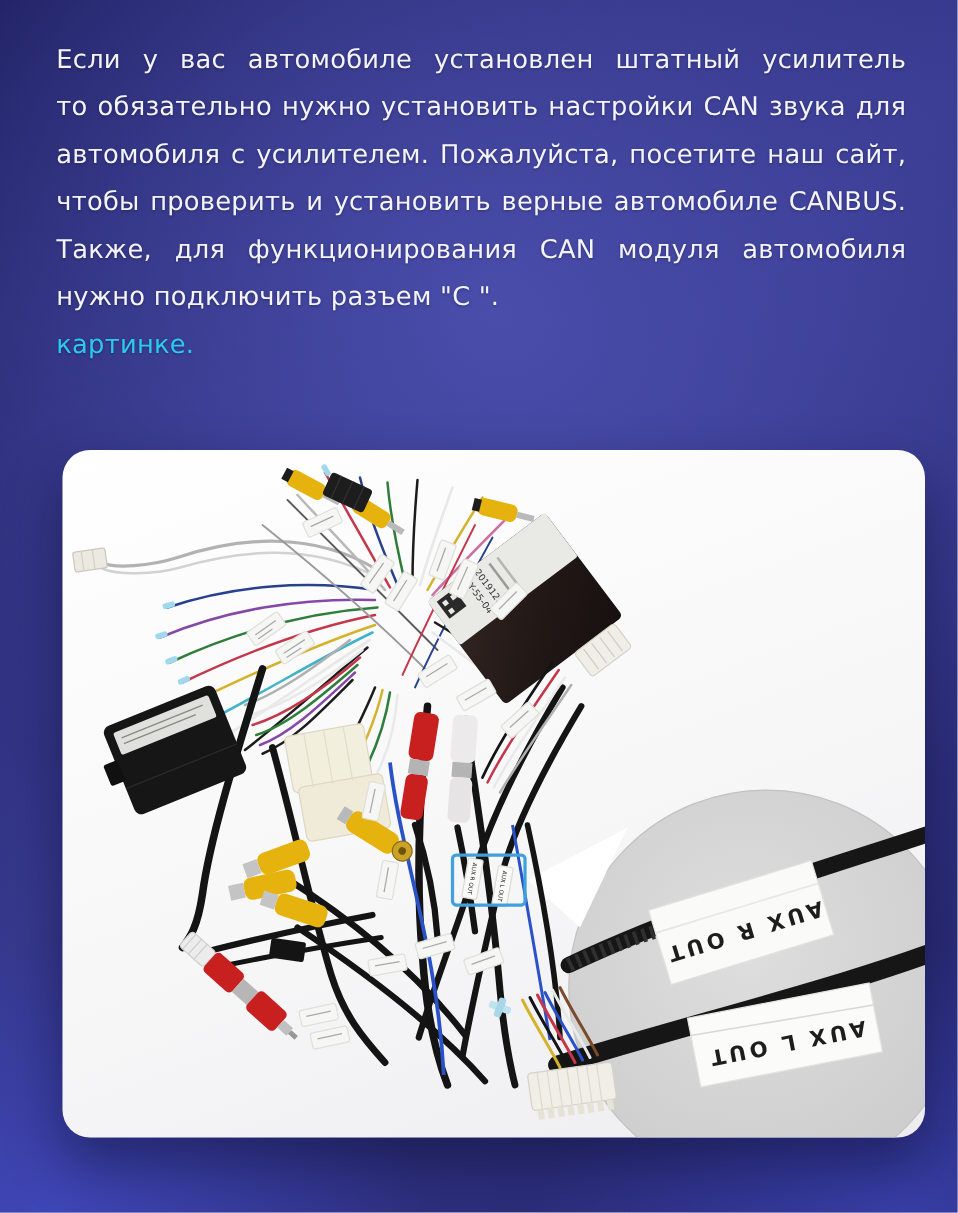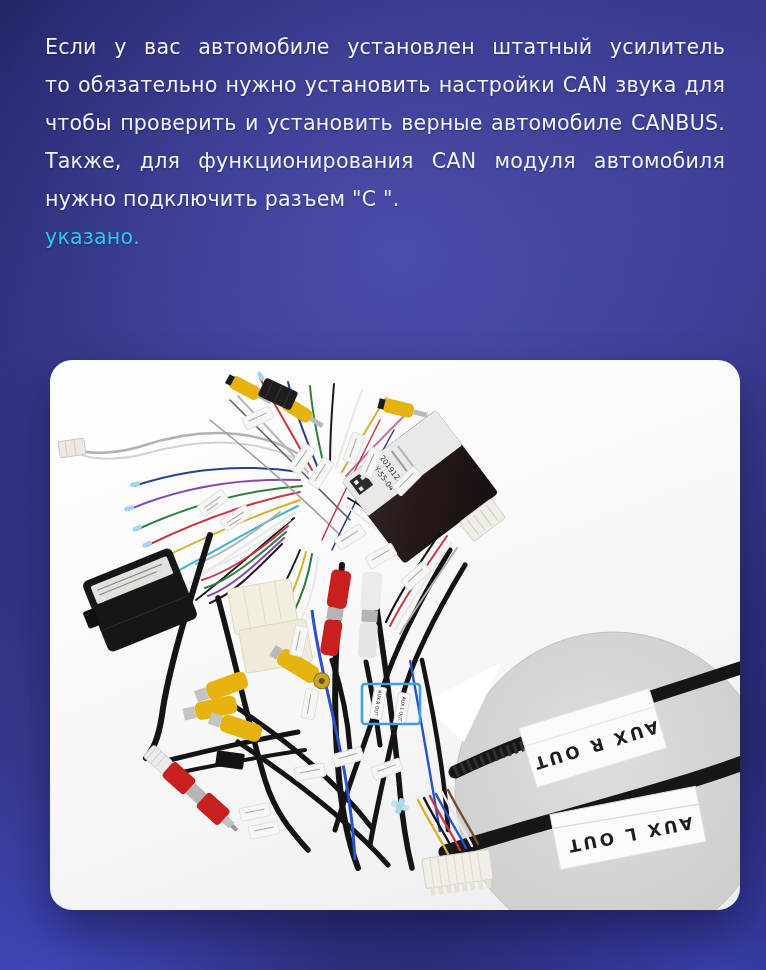--- a/index.html
+++ b/index.html
@@ -30,24 +30,25 @@
     box-shadow:0 22px 45px rgba(8,8,40,.45);
   }
   .photo-card svg{display:block;width:100%;height:100%;}
 </style>
 </head>
 <body>
 
 <div class="text-block">
   <div class="line stretch">Если у вас автомобиле установлен штатный усилитель звука,</div>
   <div class="line stretch">то обязательно нужно установить настройки CAN звука для</div>
+  <div class="line stretch">автомобиля с усилителем. Пожалуйста, посетите наш сайт,</div>
   <div class="line stretch">чтобы проверить и установить верные автомобиле CANBUS.</div>
   <div class="line stretch">Также, для функционирования CAN модуля автомобиля</div>
   <div class="line">нужно подключить разъем "C ".</div>
-  <div class="line hl">указано.</div>
+  <div class="line hl">картинке.</div>
 </div>
 
 <div class="photo-card">
 <svg viewBox="0 0 690 550">
   <defs>
     <linearGradient id="boxG" x1="0" y1="0" x2="1" y2="1">
       <stop offset="0" stop-color="#3a2a26"></stop>
           <stop offset=".5" stop-color="#241a18"></stop>
           <stop offset="1" stop-color="#17100f"></stop>
     </linearGradient>

